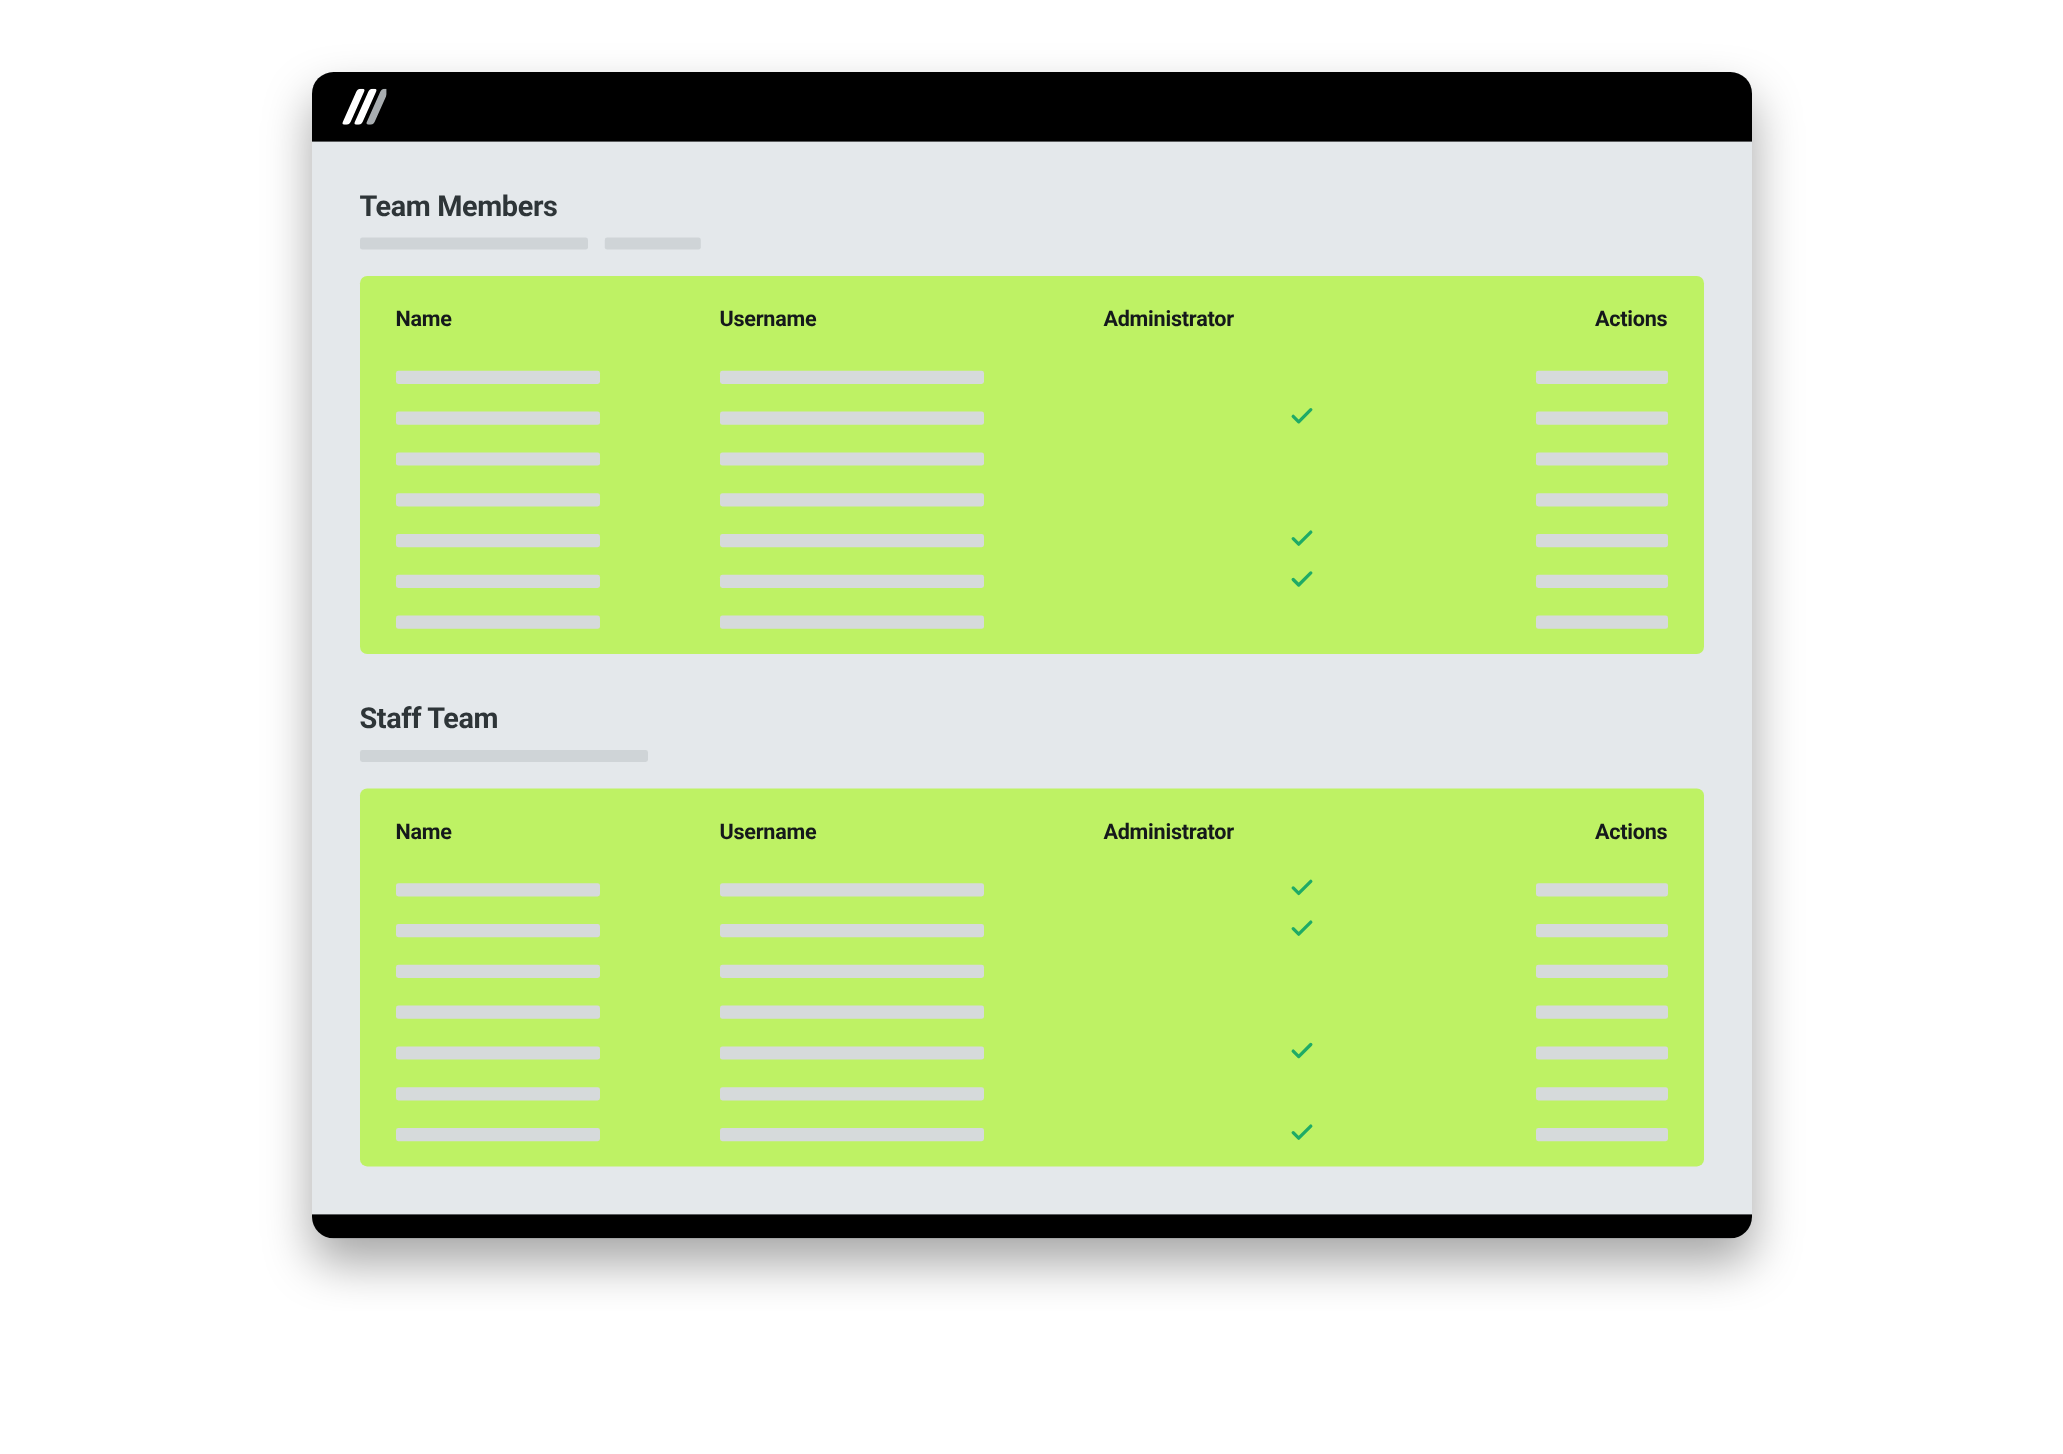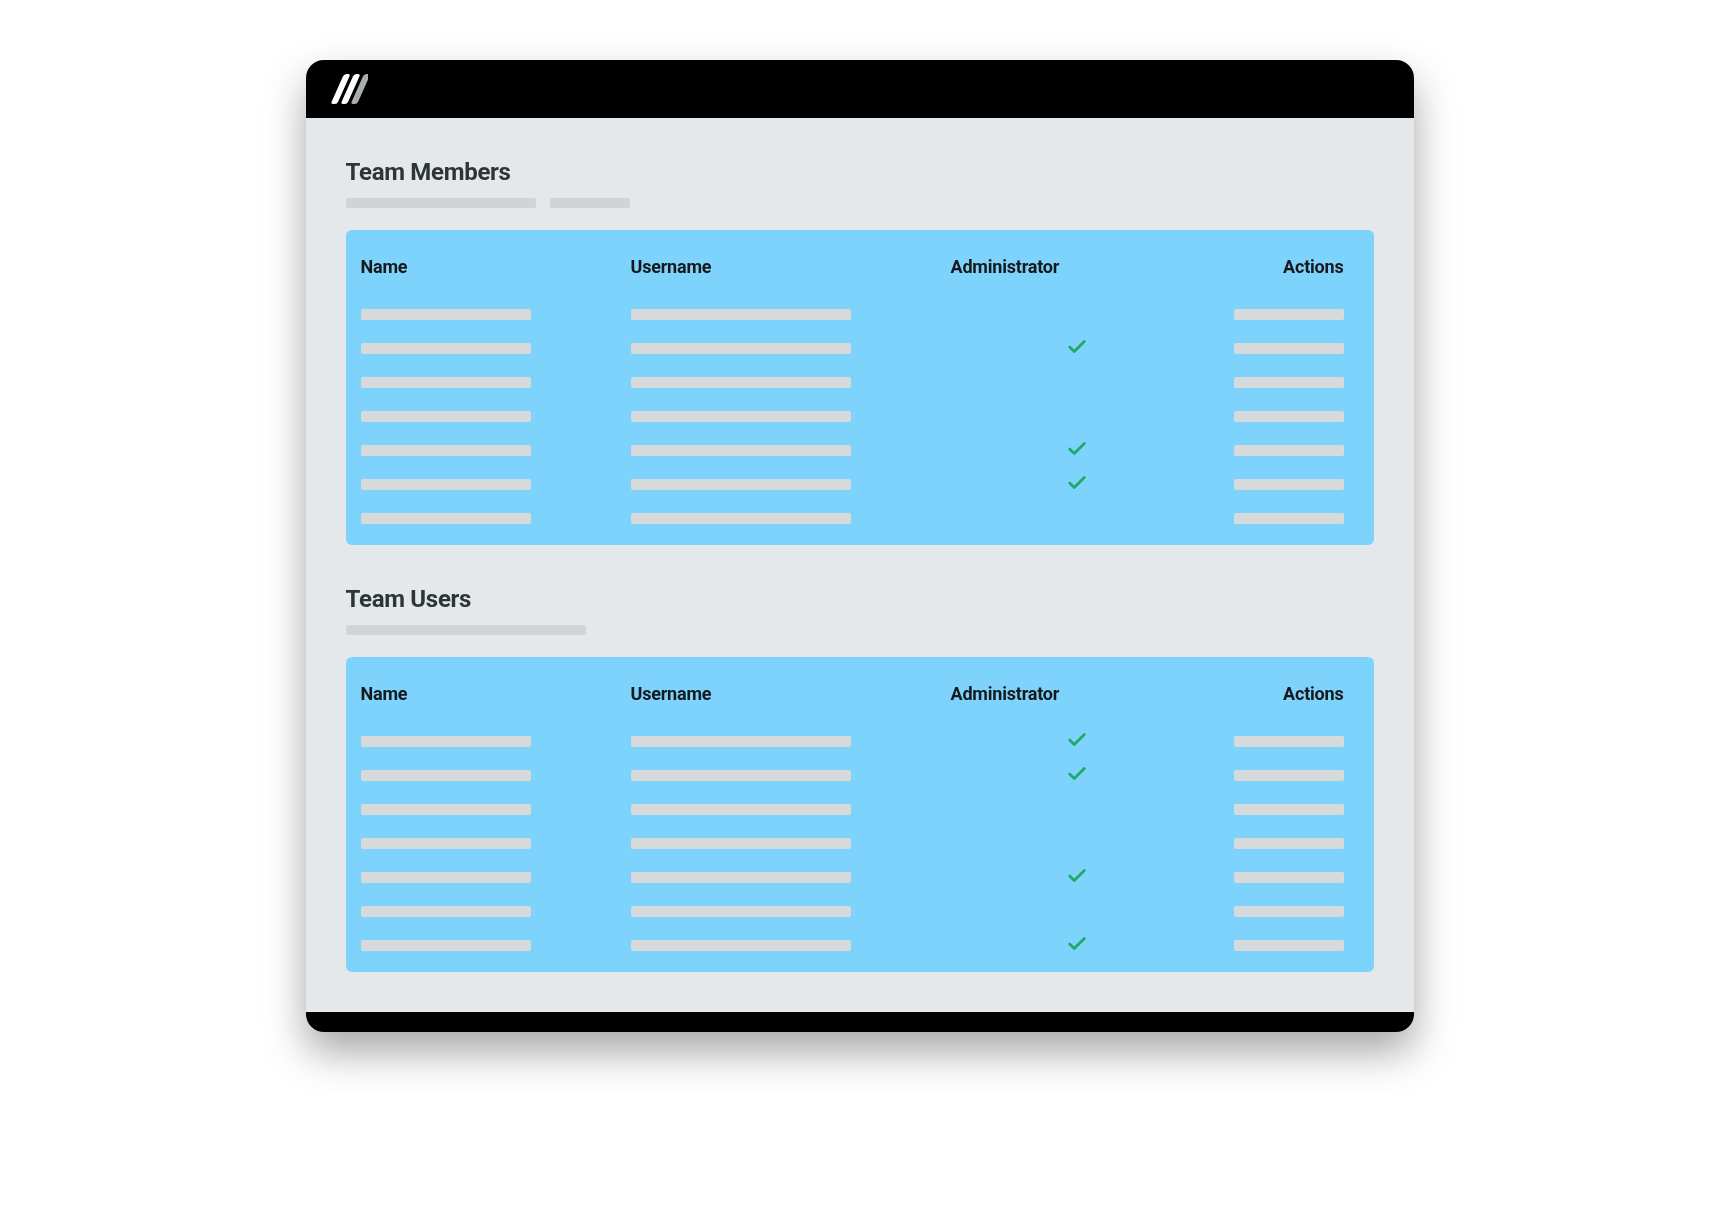--- a/index.html
+++ b/index.html
@@ -6,21 +6,21 @@
       margin: 0;
       padding: 0;
       box-sizing: border-box;
     }
     body {
       font-family: -apple-system, BlinkMacSystemFont, 'Segoe UI', Roboto, Helvetica, Arial, sans-serif;
       background: #ffffff;
       padding: 60px;
     }
     .window {
-      width: 1108px;
+      width: 1200px;
       margin: 0 auto;
       background: #e4e8eb;
       border-radius: 18px;
       overflow: hidden;
       box-shadow: 0 20px 40px rgba(0,0,0,0.35);
       position: relative;
     }
     .titlebar {
       background: #000000;
       height: 58px;
@@ -49,23 +49,23 @@
       display: flex;
       gap: 14px;
       margin-bottom: 22px;
     }
     .placeholder-bar {
       height: 10px;
       background: #cfd4d7;
       border-radius: 2px;
     }
     .card {
-      background: #7dd3fc;
+      background: #bef264;
       border-radius: 6px;
-      padding: 26px 30px 10px 15px;
+      padding: 26px 30px 10px 30px;
     }
     .table-header {
       display: grid;
       grid-template-columns: 270px 320px 1fr 140px;
       margin-bottom: 20px;
     }
     .th {
       font-size: 18px;
       font-weight: 700;
       color: #15191b;
@@ -239,21 +239,21 @@
               <div class="cell-placeholder"></div>
             </div>
             <div class="cell-admin"></div>
             <div class="cell-actions">
               <div class="cell-placeholder"></div>
             </div>
           </div>
         </div>
       </div>
       <div class="section">
-        <h2 class="section-title">Team Users</h2>
+        <h2 class="section-title">Staff Team</h2>
         <div class="subtitle-placeholders">
           <div class="placeholder-bar" style="width: 240px;"></div>
         </div>
         <div class="card">
           <div class="table-header">
             <div class="th">Name</div>
             <div class="th">Username</div>
             <div class="th admin">Administrator</div>
             <div class="th actions">Actions</div>
           </div>

